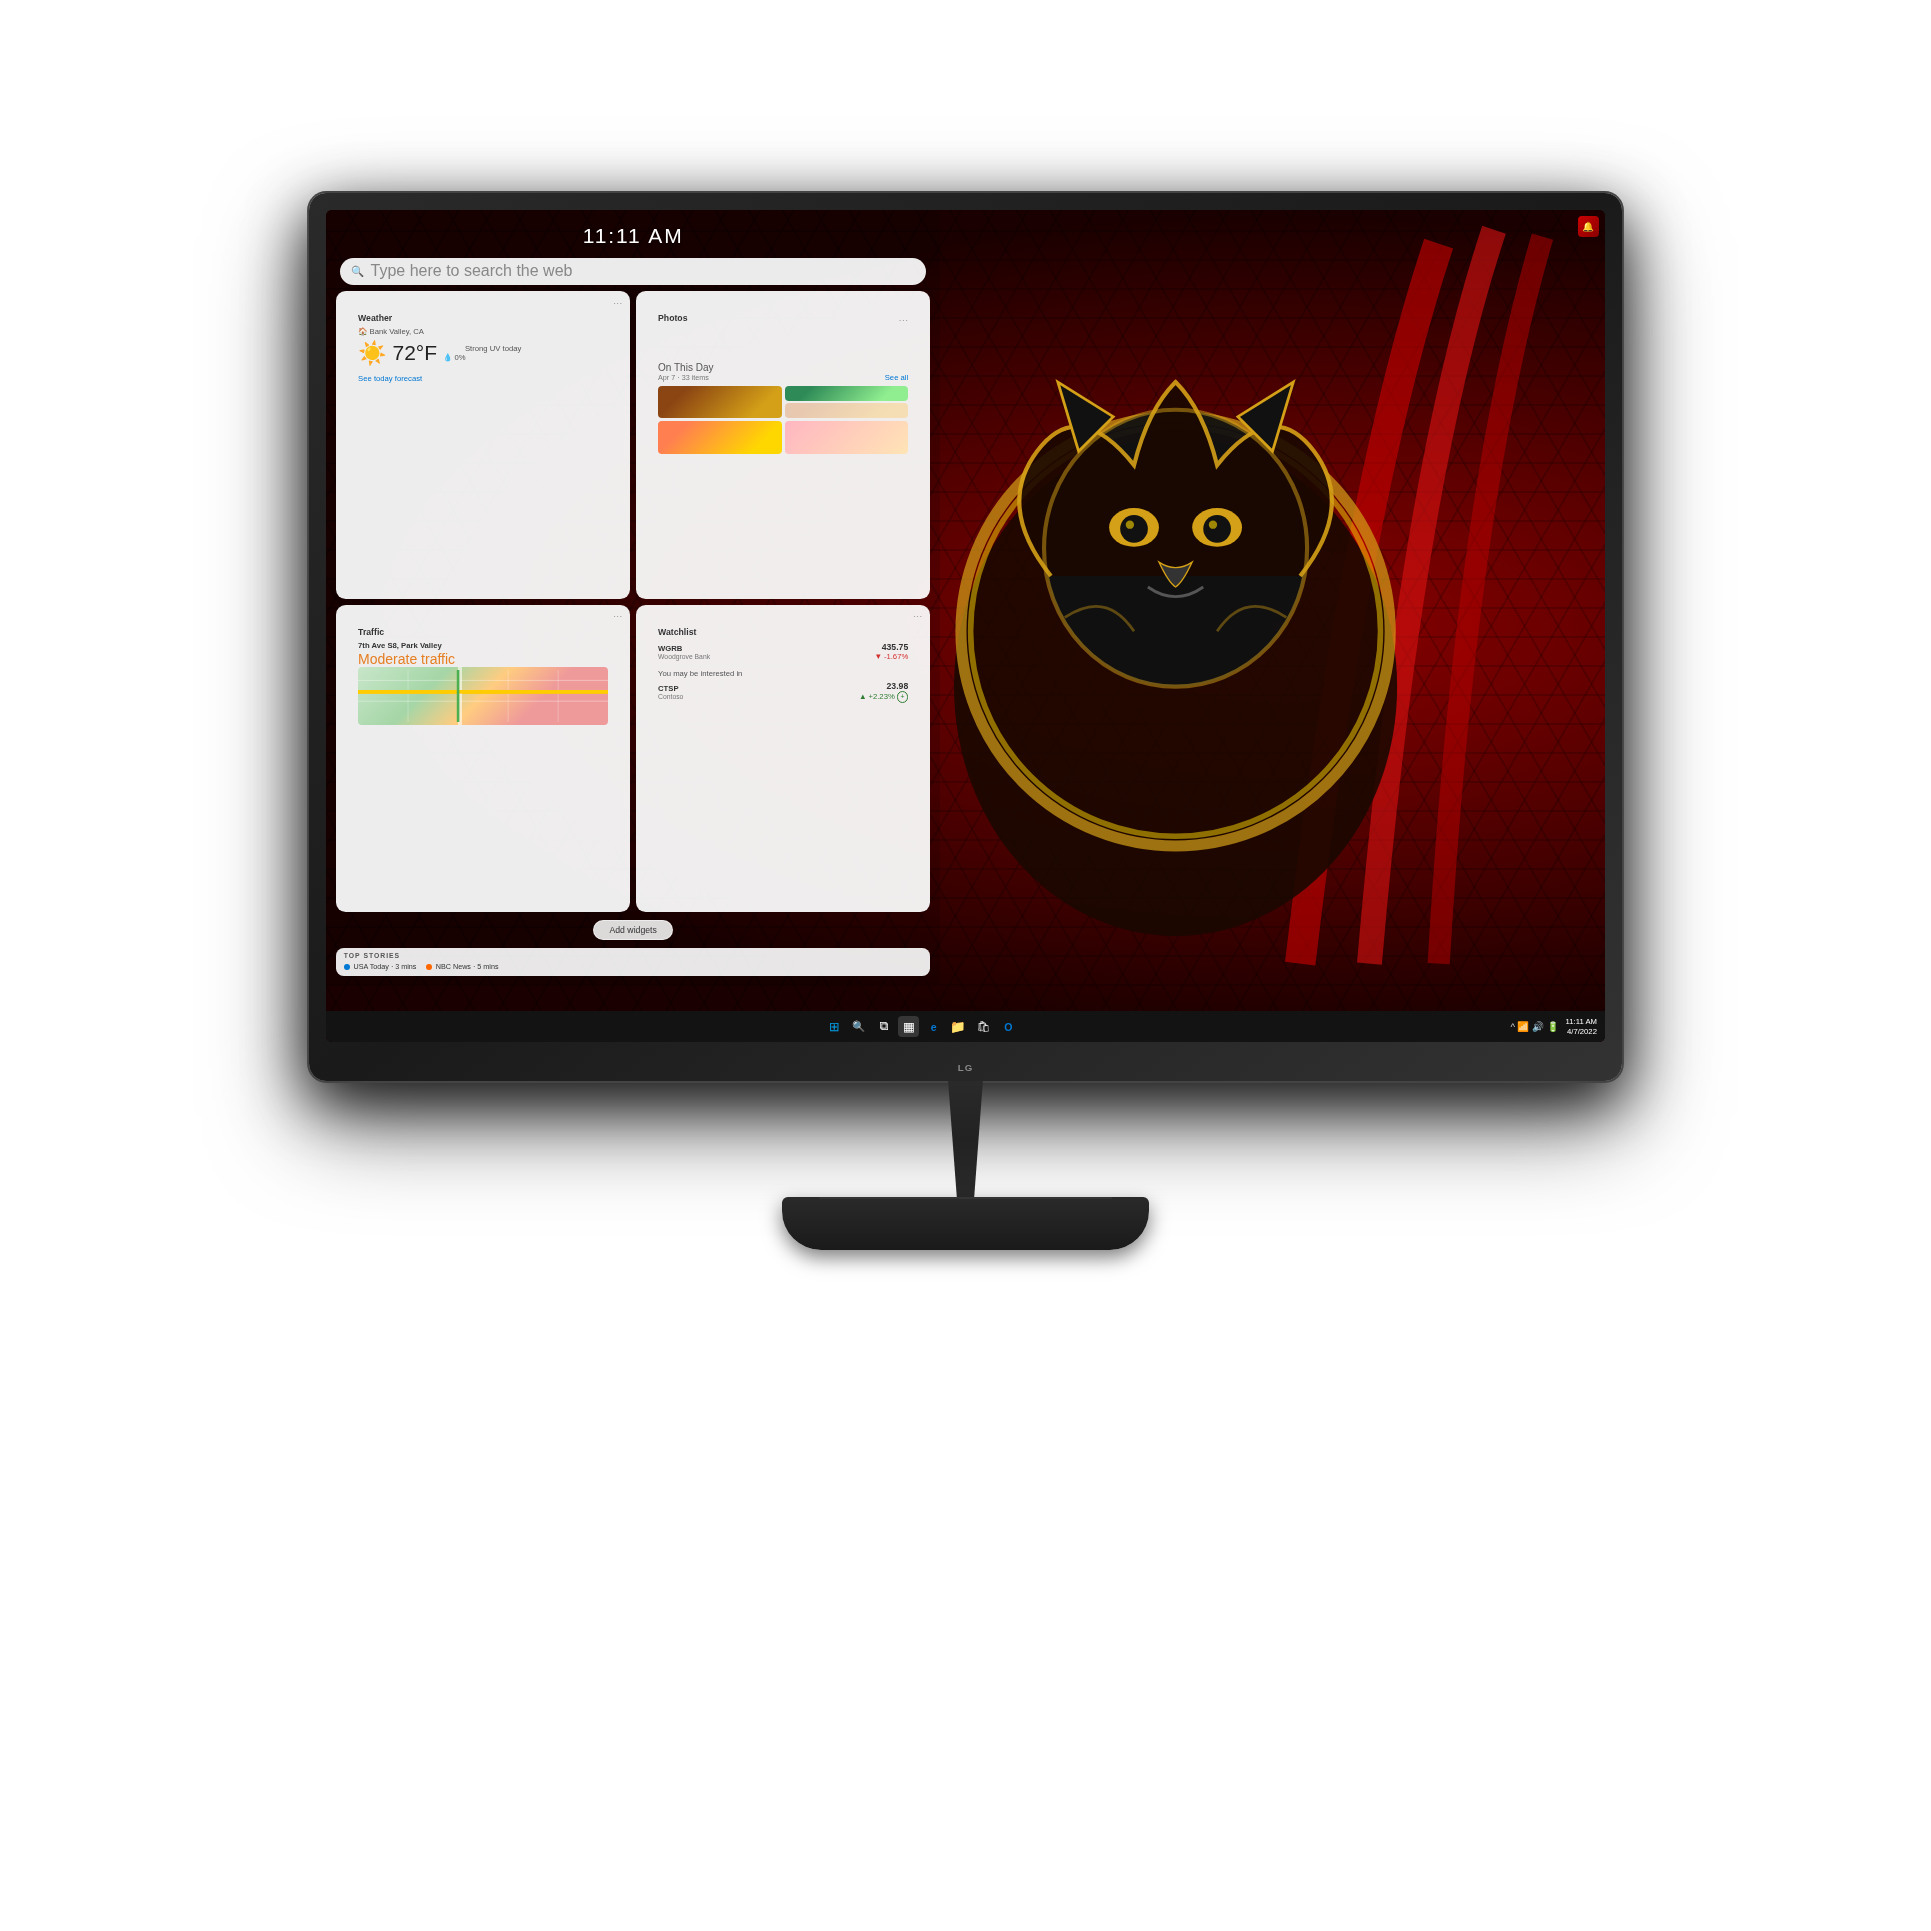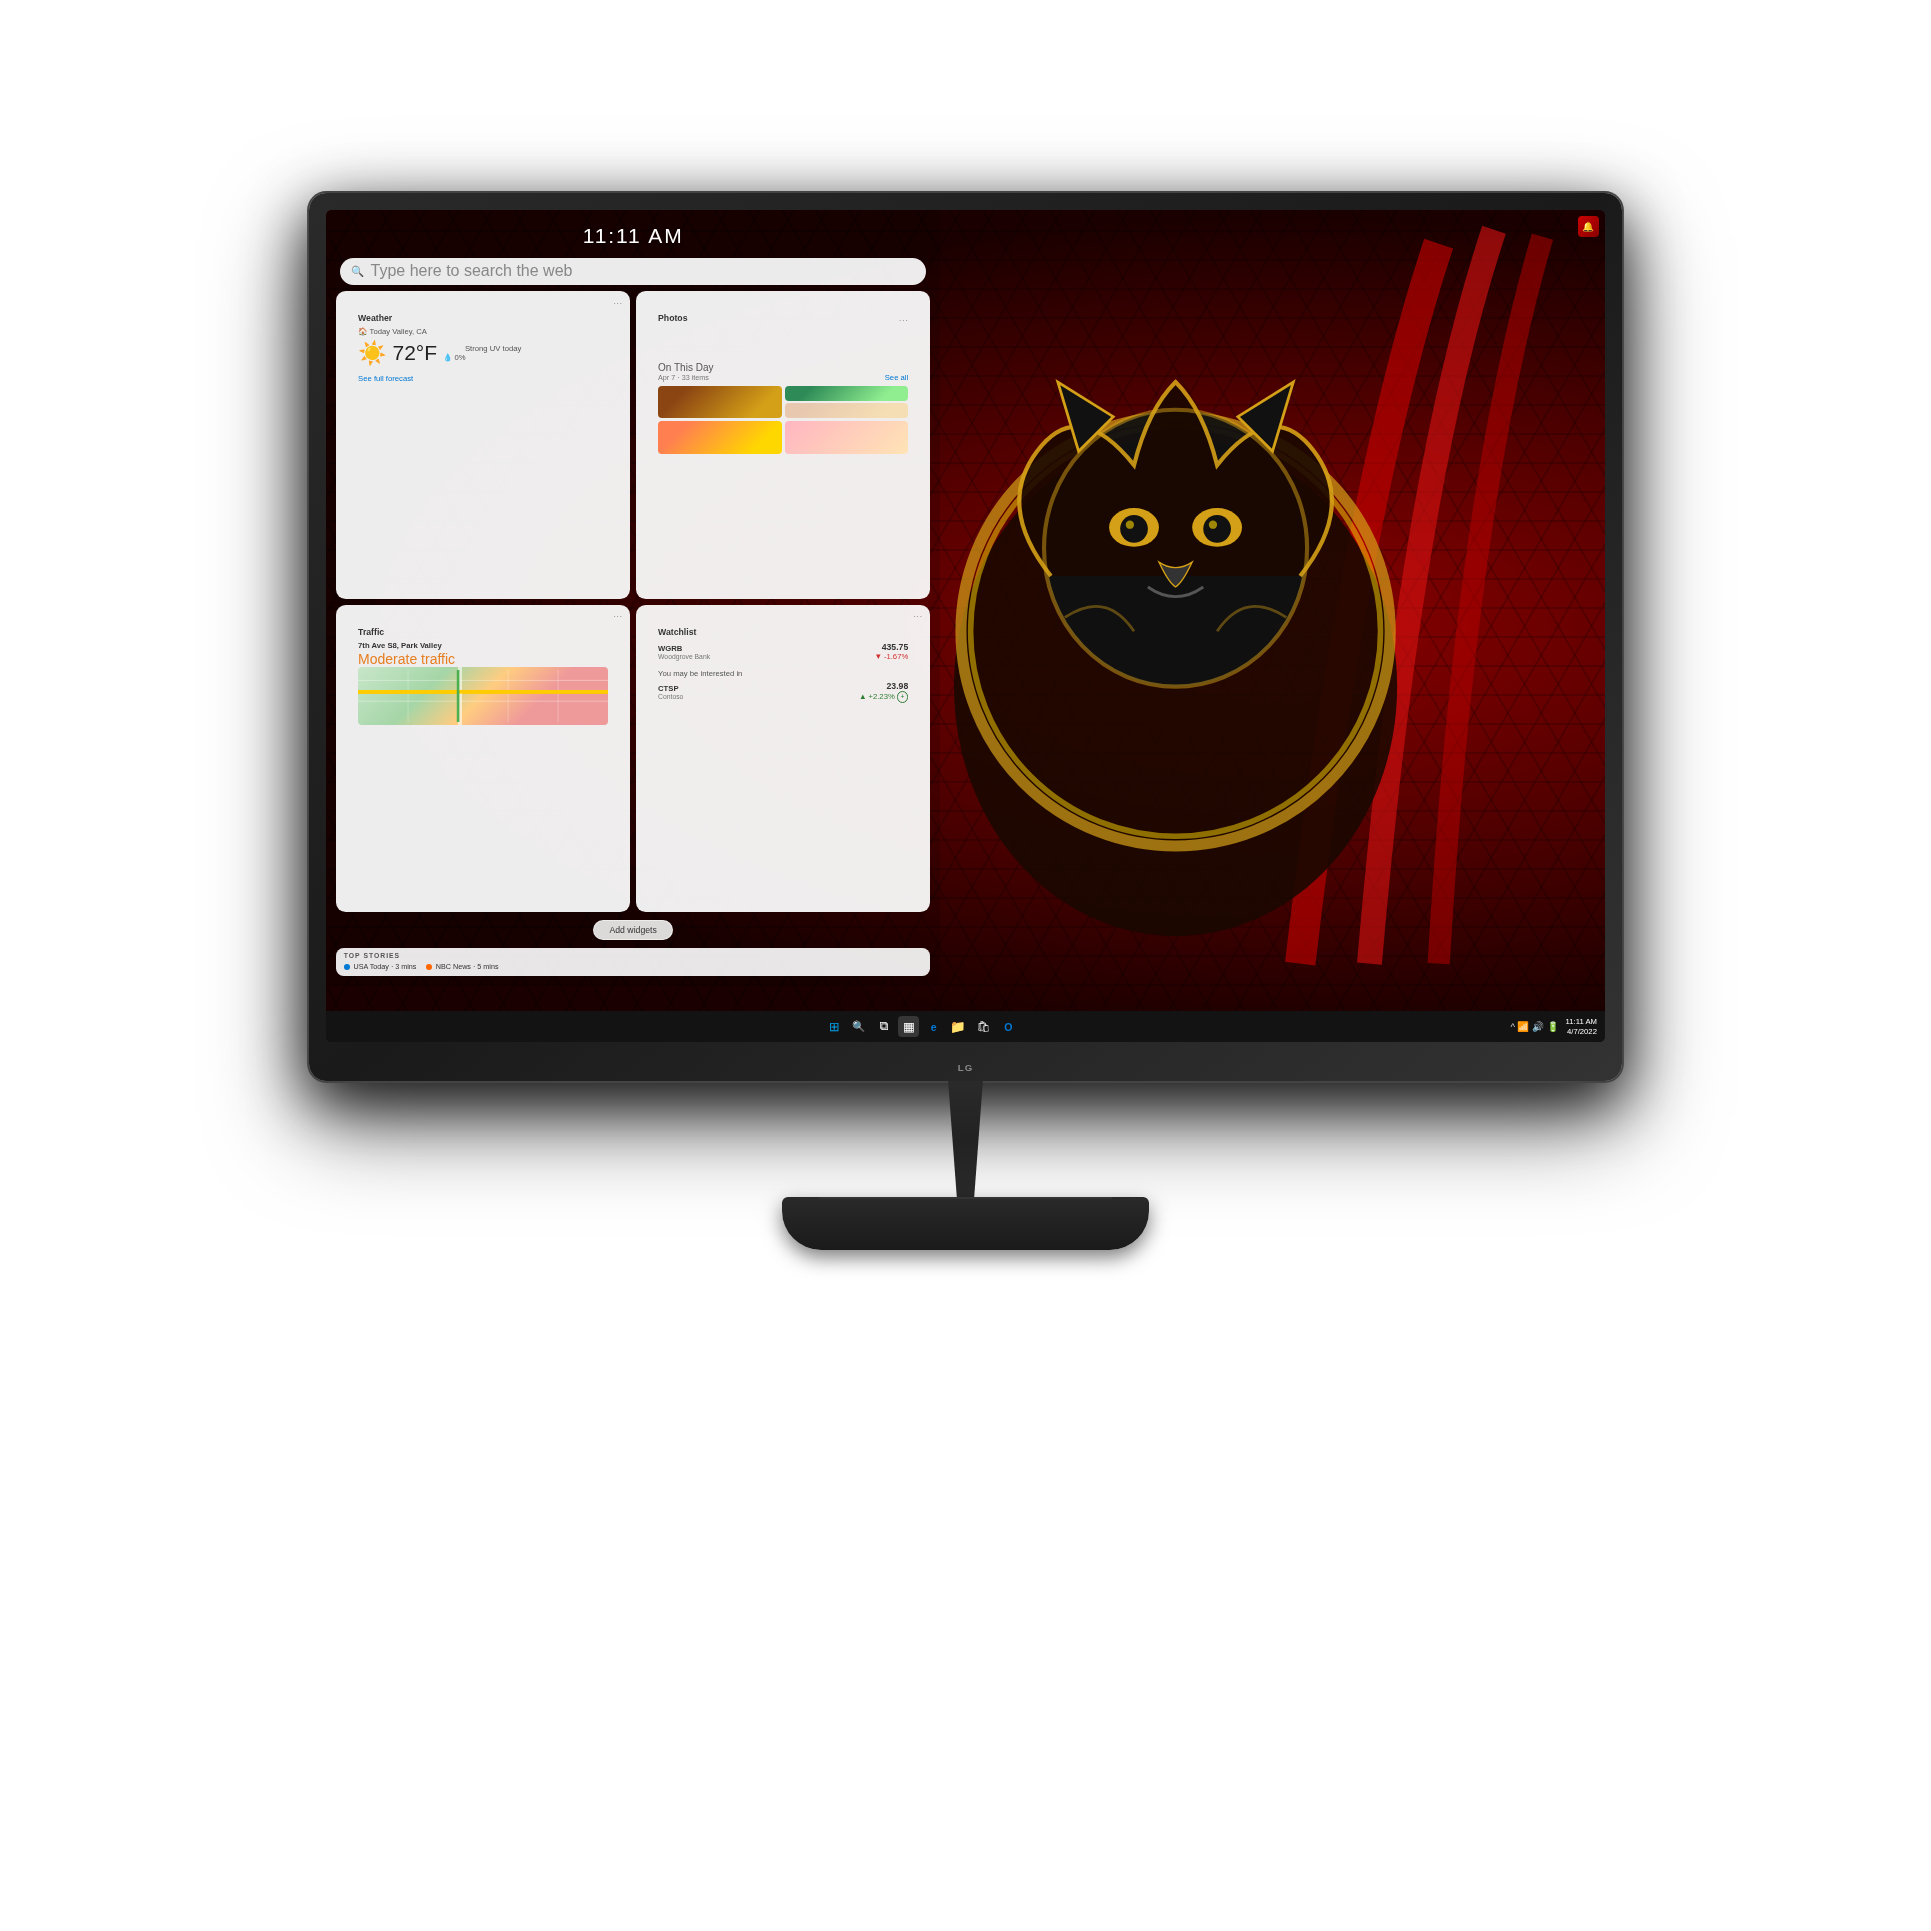--- a/index.html
+++ b/index.html
@@ -586,36 +586,36 @@
         </div>
 
         <div class="widget-row">
 
           <div class="widget-card">
             <div class="widget-title">Weather</div>
             <div class="widget-menu">···</div>
             <div class="weather-content">
               <div class="weather-location">
                 <span>🏠</span>
-                <span>Today Valley, CA</span>
+                <span>Bank Valley, CA</span>
               </div>
               <div class="weather-main">
                 <div class="weather-icon">☀️</div>
                 <div>
                   <div class="weather-temp">72°F</div>
                 </div>
                 <div>
                   <div class="weather-desc">Strong UV today</div>
                   <div class="weather-precip">
                     <span>💧</span>
                     <span>0%</span>
                   </div>
                 </div>
               </div>
-              <div class="see-forecast">See full forecast</div>
+              <div class="see-forecast">See today forecast</div>
             </div>
           </div>
 
           <div class="widget-card">
             <div class="photos-header">
               <div class="widget-title">Photos</div>
               <div class="widget-menu" style="position:relative; top:0; right:0;">···</div>
             </div>
             <div class="photos-subtitle">On This Day</div>
             <div style="display:flex; justify-content:space-between; margin-bottom:3.9px;">

